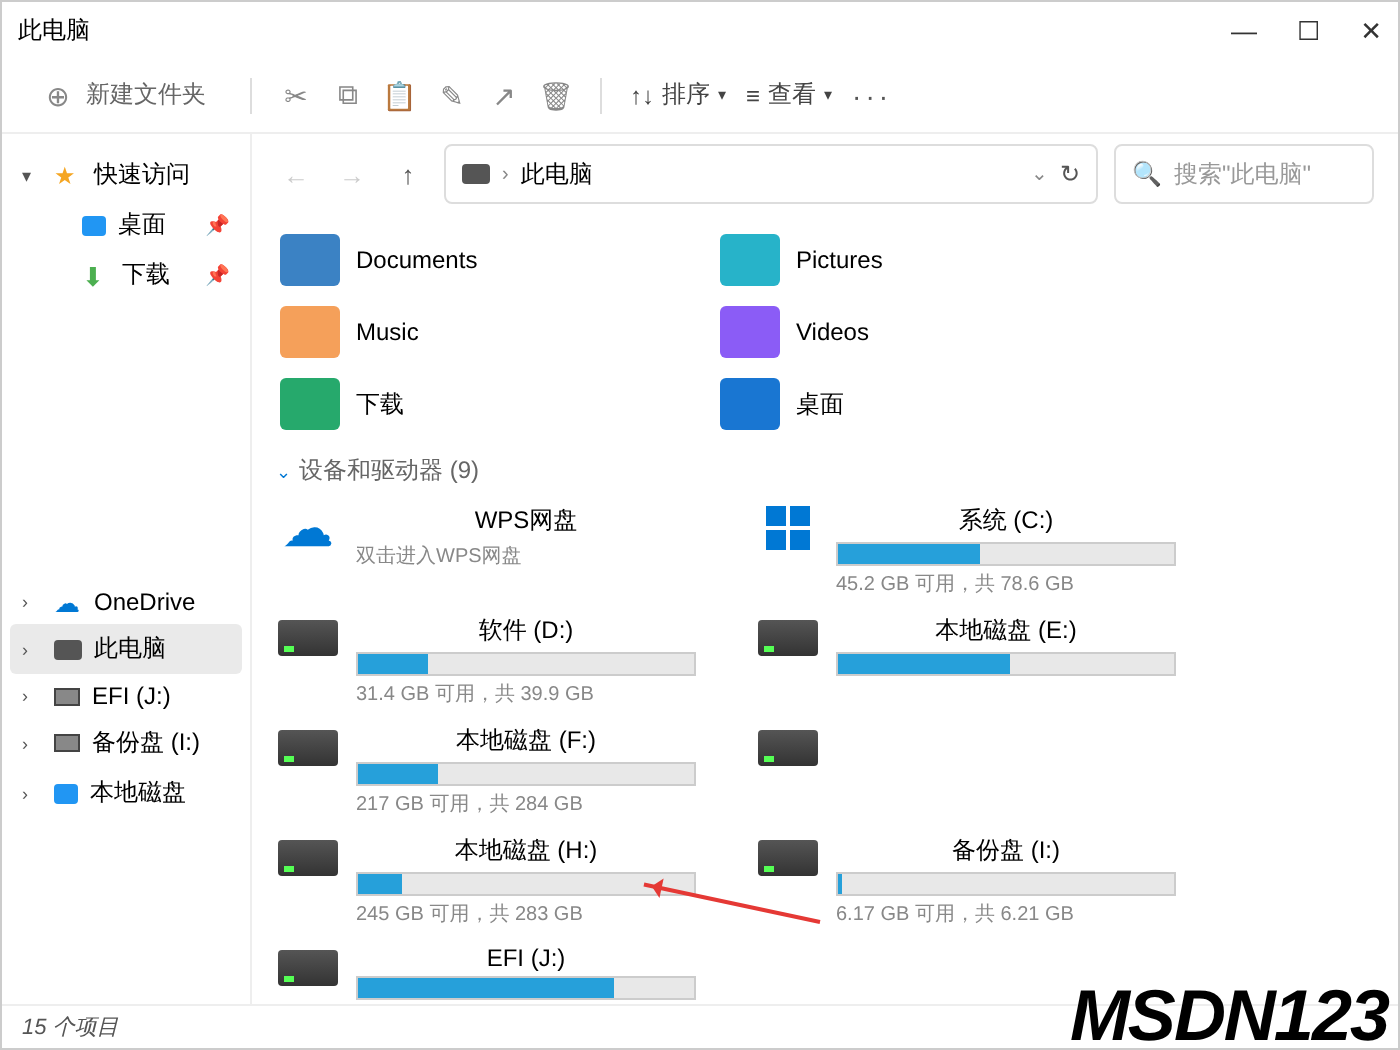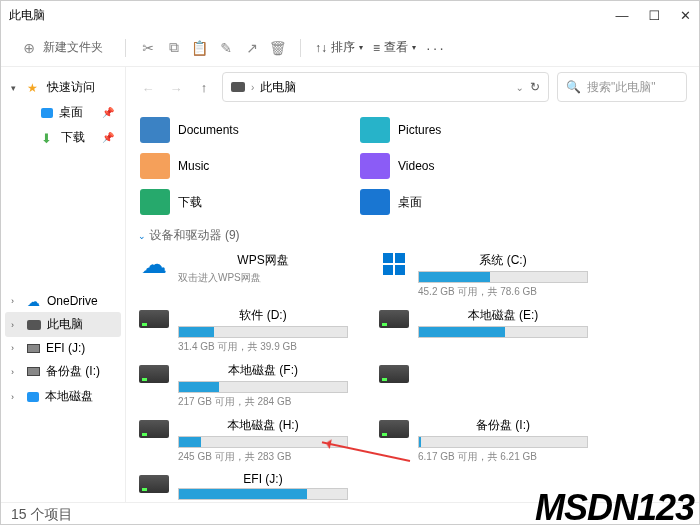--- a/index.html
+++ b/index.html
@@ -67,21 +67,21 @@
 .drive .dtext { font-size: 10px; color: #888; }
 .diskicon { width: 30px; height: 18px; background: linear-gradient(#555,#333); border-radius: 2px; position: relative; }
 .diskicon::after { content: ""; position: absolute; left: 3px; bottom: 2px; width: 5px; height: 3px; background: #5f5; }
 .wpsicon { color: #0078d4; font-size: 26px; }
 .winicon { width: 22px; height: 22px; display: grid; grid-template-columns: 1fr 1fr; grid-template-rows: 1fr 1fr; gap: 2px; }
 .winicon span { background: #0078d4; }
 
 .arrow { position: absolute; left: 320px; top: 460px; width: 90px; height: 2px; background: #e53935; transform: rotate(12deg); transform-origin: right center; pointer-events: none; }
 .arrow::before { content: ""; position: absolute; left: -1px; top: -4px; border: 5px solid transparent; border-right-color: #e53935; }
 
-.statusbar { height: 22px; border-top: 1px solid #eee; font-size: 14px; color: #555; padding: 3px 10px; }
+.statusbar { height: 22px; border-top: 1px solid #eee; font-size: 11px; color: #555; padding: 3px 10px; font-style: italic; }
 .watermark { position: absolute; right: 6px; bottom: -4px; font-size: 36px; font-weight: 900; color: #000; letter-spacing: -1px; font-style: italic; pointer-events: none; }
 </style>
 </head>
 <body>
 
 <div class="window">
   <div class="titlebar">
     <span class="title">此电脑</span>
     <div class="winbtns">
       <span>—</span>

